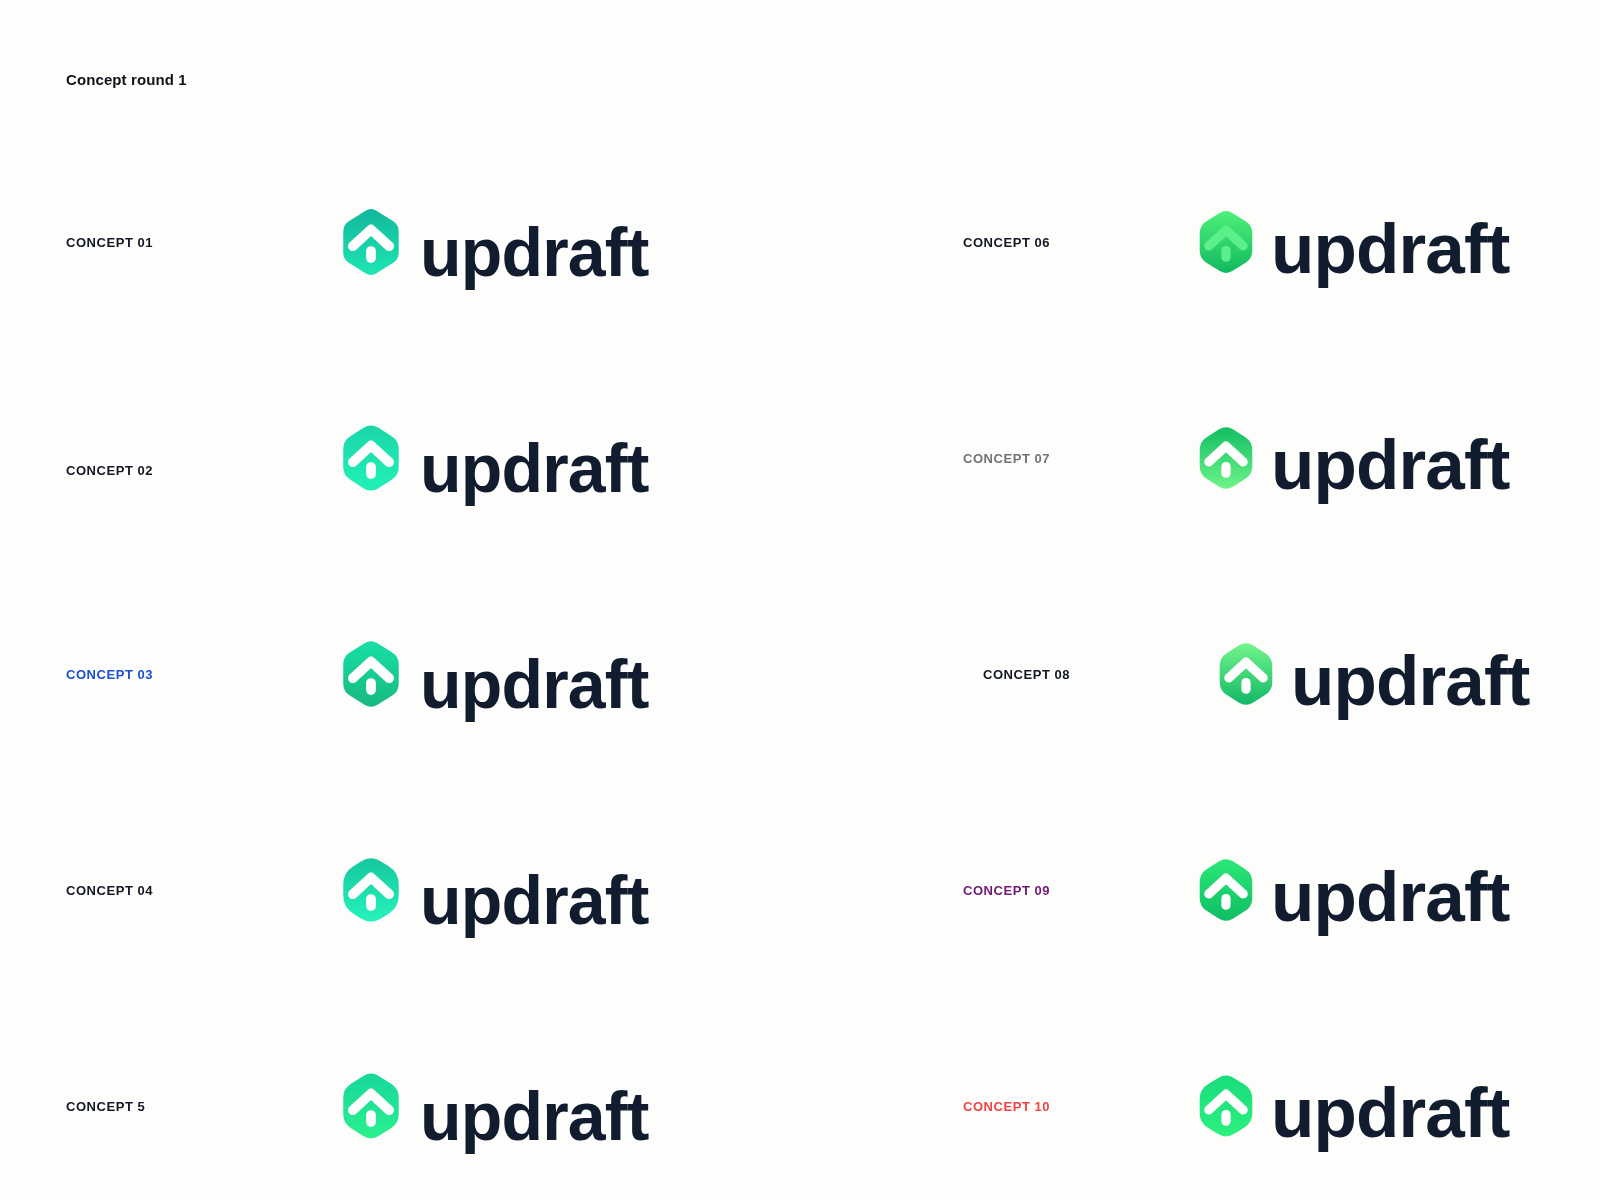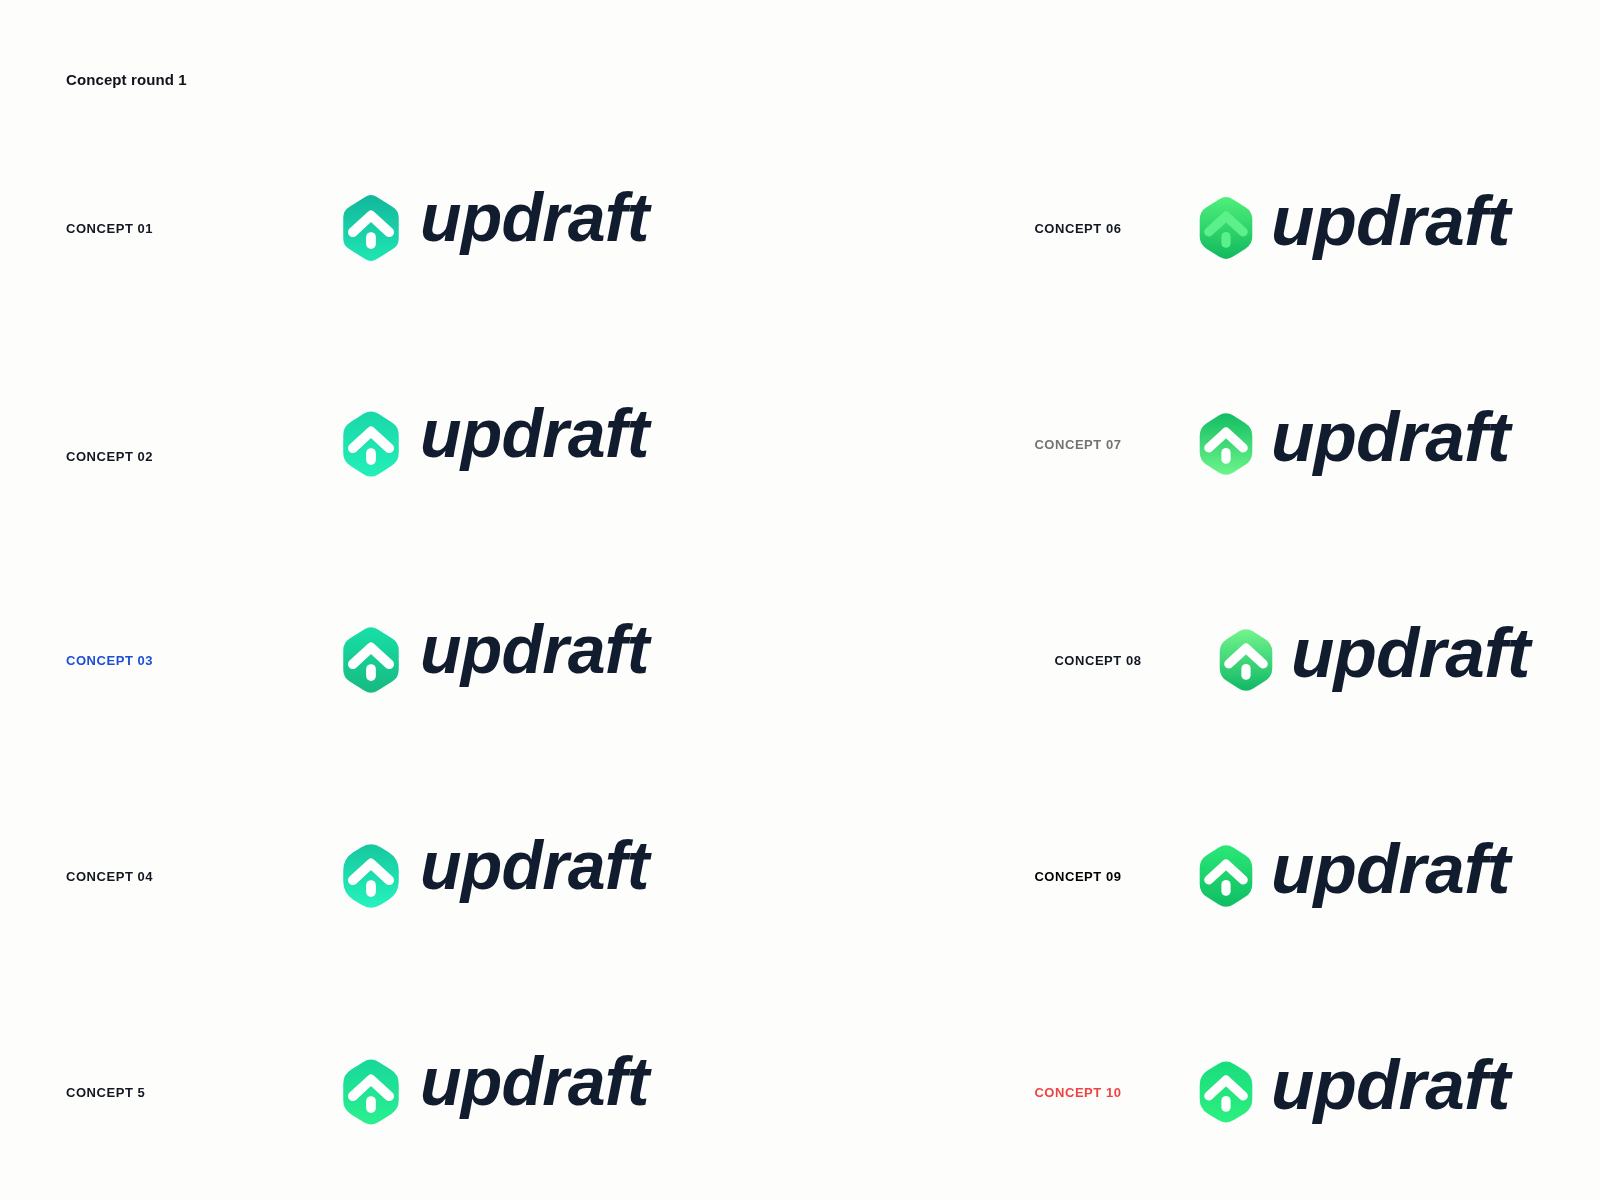--- a/index.html
+++ b/index.html
@@ -25,21 +25,21 @@
     font-weight: 700;
     letter-spacing: 0.1px;
     color: #10131a;
     white-space: nowrap;
   }
 
   
   #concept-grid {
     position: absolute;
     left: 0;
-    top: 120px;
+    top: 134px;
     width: 1600px;
     height: 1060px;
   }
   .concept-column {
     position: absolute;
     top: 0;
     height: 1060px;
   }
   #column-left  { left: 66px;  width: 830px; }
   #column-right { left: 963px; width: 600px; }
@@ -66,28 +66,27 @@
   .concept-label {
     font-size: 13px;
     font-weight: 700;
     letter-spacing: 0.55px;
     color: #131722;
     white-space: nowrap;
     flex: 0 0 auto;
     line-height: 1;
   }
   #column-left  .concept-label { width: 270px; }
-  #column-right .concept-label { width: 230px; text-align: center; }
+  #column-right .concept-label { width: 230px; }
 
   
   .lockup {
     display: flex;
-    align-items: flex-start;
+    align-items: flex-end;
     flex: 0 0 auto;
-    font-style: italic;
   }
   .lockup-mark {
     flex: 0 0 auto;
     display: block;
   }
   .lockup-word {
     font-family: "Liberation Sans", sans-serif;
     font-weight: 700;
     color: #121c2f;
     line-height: 0.84;
@@ -257,21 +256,21 @@
             </defs>
             <path d="M38.99,12.91 Q50.00,6.00 61.01,12.91 L78.83,24.09 Q89.84,31.00 89.84,44.00 L89.84,68.00 Q89.84,81.00 78.83,87.91 L61.01,99.09 Q50.00,106.00 38.99,99.09 L21.17,87.91 Q10.16,81.00 10.16,68.00 L10.16,44.00 Q10.16,31.00 21.17,24.09 Z" fill="url(#mg7)"></path>
             <path d="M24 62 L50 38 L76 62" fill="none" stroke="#ffffff" stroke-width="14" stroke-linecap="round" stroke-linejoin="round"></path>
             <rect x="43" y="62" width="14" height="24" rx="7" fill="#ffffff"></rect>
           </svg>
         <span class="lockup-word" style="color: rgb(18, 28, 47);">updraft</span>
       </div>
     </div>
 
     <div class="concept-row row-09">
-      <div class="concept-label" style="color: #000000;">CONCEPT 09</div>
+      <div class="concept-label" style="color: #701a75;">CONCEPT 09</div>
       <div class="lockup">
         <svg class="lockup-mark" viewBox="0 0 100 112" xmlns="http://www.w3.org/2000/svg">
             <defs>
               <linearGradient id="mg8" x1="0" y1="0" x2="0" y2="1">
                 <stop offset="0%" stop-color="#2ae877"></stop>
                 <stop offset="100%" stop-color="#10bd63"></stop>
               </linearGradient>
             </defs>
             <path d="M38.99,12.91 Q50.00,6.00 61.01,12.91 L78.83,24.09 Q89.84,31.00 89.84,44.00 L89.84,68.00 Q89.84,81.00 78.83,87.91 L61.01,99.09 Q50.00,106.00 38.99,99.09 L21.17,87.91 Q10.16,81.00 10.16,68.00 L10.16,44.00 Q10.16,31.00 21.17,24.09 Z" fill="url(#mg8)"></path>
             <path d="M24 62 L50 38 L76 62" fill="none" stroke="#ffffff" stroke-width="14" stroke-linecap="round" stroke-linejoin="round"></path>

